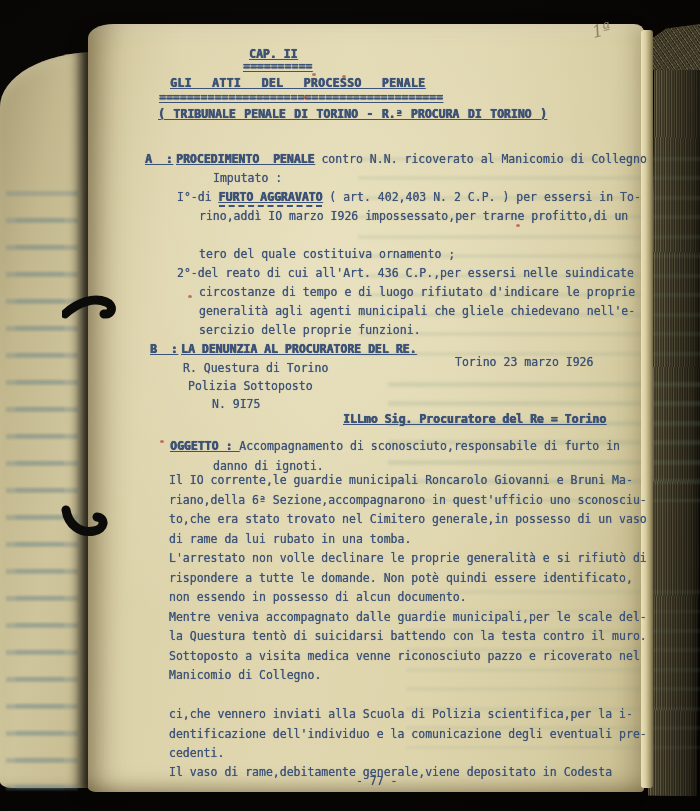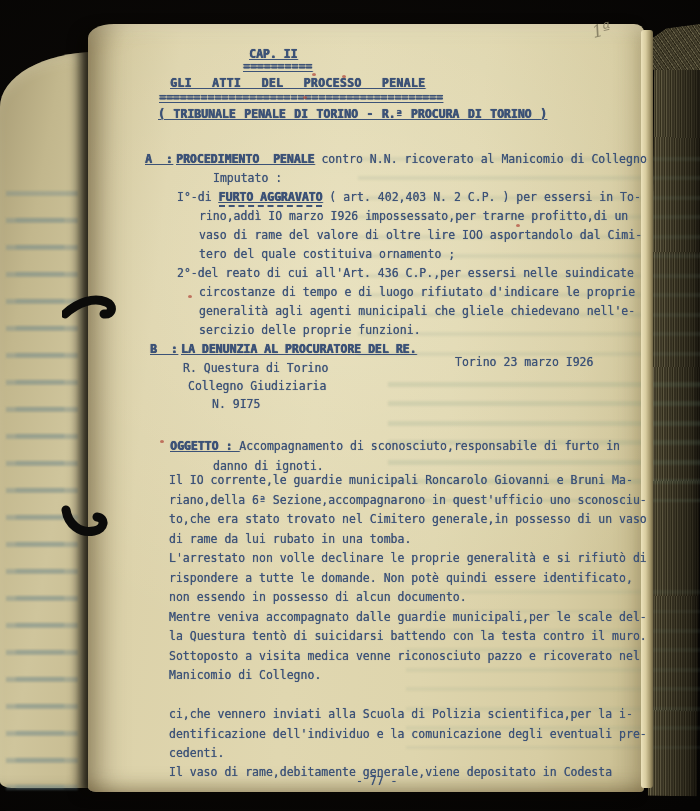--- a/index.html
+++ b/index.html
@@ -107,33 +107,33 @@
   <div class="tl b" style="left:243px;top:60px">==========</div>
   <div class="tl b title-sp" style="left:170px;top:77px">GLI  ATTI  DEL  PROCESSO  PENALE</div>
   <div class="tl b" style="left:159px;top:91px">=========================================</div>
   <div class="tl b court-sp" style="left:158px;top:108px">( TRIBUNALE PENALE DI TORINO - R.ª PROCURA DI TORINO )</div>
 
   <div class="tl b" style="left:145px;top:153px">A  :</div>
   <div class="tl" style="left:176px;top:153px"><span class="b">PROCEDIMENTO  PENALE</span><span> contro N.N. ricoverato al Manicomio di Collegno</span></div>
   <div class="tl" style="left:213px;top:172px">Imputato :</div>
   <div class="tl" style="left:177px;top:191px"><span>I°-di </span><span class="b udash">FURTO AGGRAVATO</span><span> ( art. 402,403 N. 2 C.P. ) per essersi in To-</span></div>
   <div class="tl" style="left:199px;top:210px">rino,addì IO marzo I926 impossessato,per trarne profitto,di un</div>
-  <div class="tl" style="left:199px;top:229px">vaso di rame del valore di oltre lire IOO asportandolo dal Cimi-</div>
   <div class="tl" style="left:199px;top:248px">tero del quale costituiva ornamento ;</div>
   <div class="tl" style="left:177px;top:267px">2°-del reato di cui all'Art. 436 C.P.,per essersi nelle suindicate</div>
   <div class="tl" style="left:199px;top:286px">circostanze di tempo e di luogo rifiutato d'indicare le proprie</div>
   <div class="tl" style="left:199px;top:305px">generalità agli agenti municipali che gliele chiedevano nell'e-</div>
   <div class="tl" style="left:199px;top:324px">sercizio delle proprie funzioni.</div>
 
   <div class="tl b" style="left:150px;top:343px">B  :</div>
   <div class="tl b" style="left:181px;top:343px">LA DENUNZIA AL PROCURATORE DEL RE.</div>
   <div class="tl" style="left:455px;top:356px">Torino 23 marzo I926</div>
   <div class="tl" style="left:183px;top:362px">R. Questura di Torino</div>
-  <div class="tl" style="left:188px;top:380px">Collegno Giudiziaria</div>
+  <div class="tl" style="left:188px;top:380px">Polizia Sottoposto</div>
   <div class="tl" style="left:212px;top:398px">N. 9I75</div>
+  <div class="tl b" style="left:343px;top:413px">ILLmo Sig. Procuratore del Re = Torino</div>
   <div class="tl" style="left:170px;top:440px"><span class="b">OGGETTO : </span><span>Accompagnamento di sconosciuto,responsabile di furto in</span></div>
   <div class="tl" style="left:213px;top:460px">danno di ignoti.</div>
 
   <div class="tl" style="left:169px;top:474px">Il IO corrente,le guardie municipali Roncarolo Giovanni e Bruni Ma-</div>
   <div class="tl" style="left:169px;top:493.5px">riano,della 6ª Sezione,accompagnarono in quest'ufficio uno sconosciu-</div>
   <div class="tl" style="left:169px;top:513px">to,che era stato trovato nel Cimitero generale,in possesso di un vaso</div>
   <div class="tl" style="left:169px;top:532.5px">di rame da lui rubato in una tomba.</div>
   <div class="tl" style="left:169px;top:552px">L'arrestato non volle declinare le proprie generalità e si rifiutò di</div>
   <div class="tl" style="left:169px;top:591px">non essendo in possesso di alcun documento.</div>
   <div class="tl" style="left:169px;top:571.5px">rispondere a tutte le domande. Non potè quindi essere identificato,</div>

